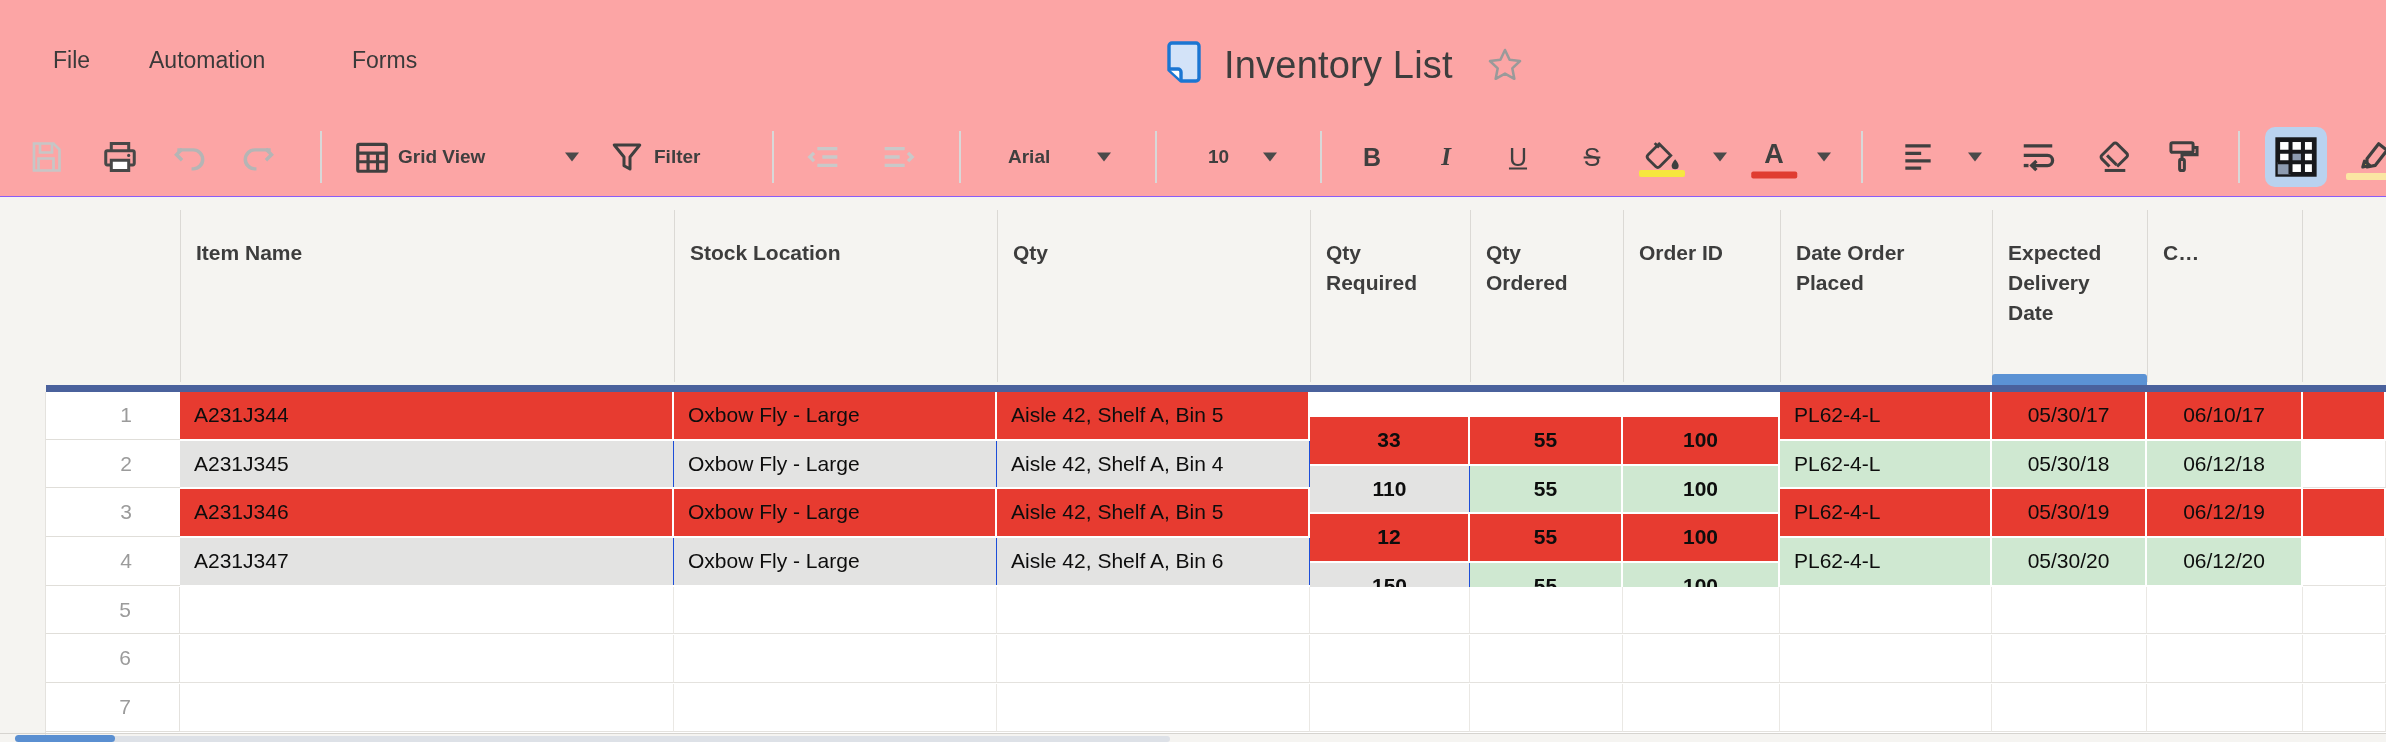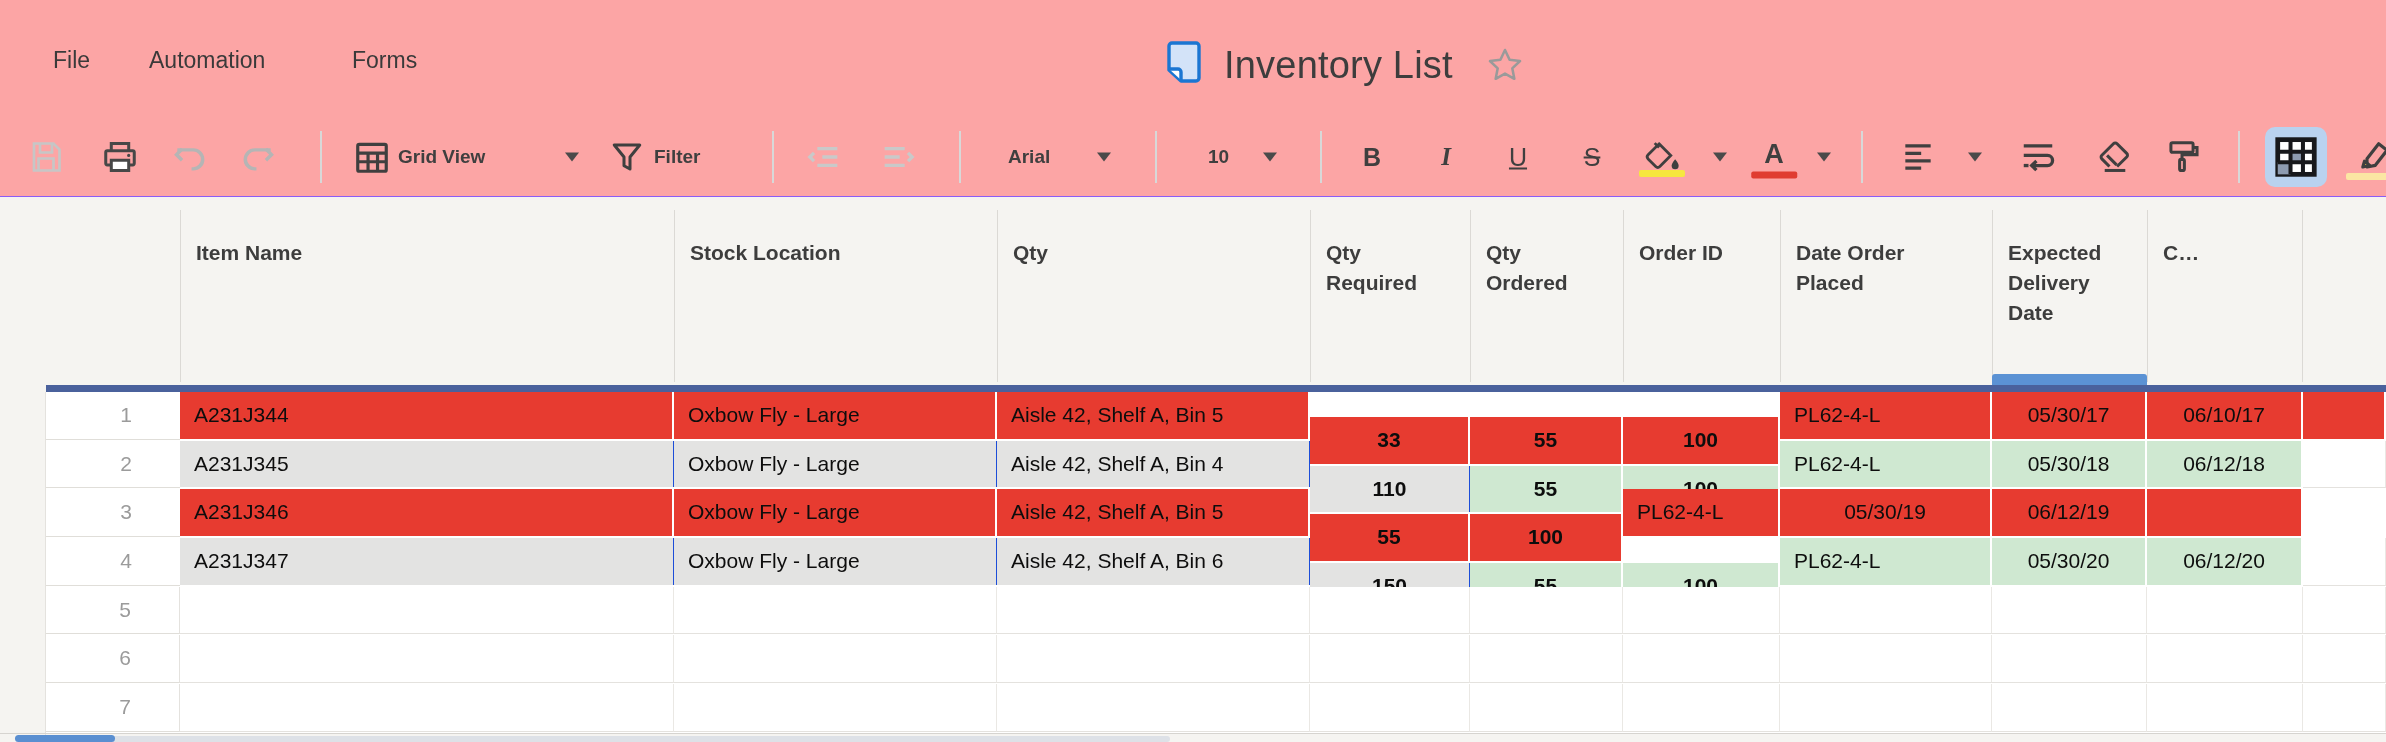--- a/index.html
+++ b/index.html
@@ -283,20 +283,21 @@
         <div class="cell grn C">05/30/18</div>
         <div class="cell grn C">06/12/18</div>
         <div class="cell wht"></div>
       </div>
 
       <div class="row">
         <div class="cell rn">3</div>
         <div class="cell red L">A231J346</div>
         <div class="cell red L">Oxbow Fly - Large</div>
         <div class="cell red L">Aisle 42, Shelf A, Bin 5</div>
+        <div class="cell red C B">12</div>
         <div class="cell red C B">55</div>
         <div class="cell red C B">100</div>
         <div class="cell red L">PL62-4-L</div>
         <div class="cell red C">05/30/19</div>
         <div class="cell red C">06/12/19</div>
         <div class="cell red"></div>
       </div>
 
       <div class="row">
         <div class="cell rn">4</div>

